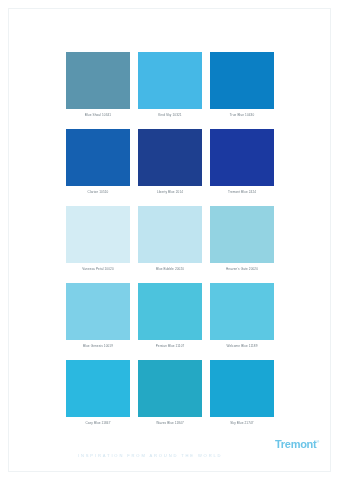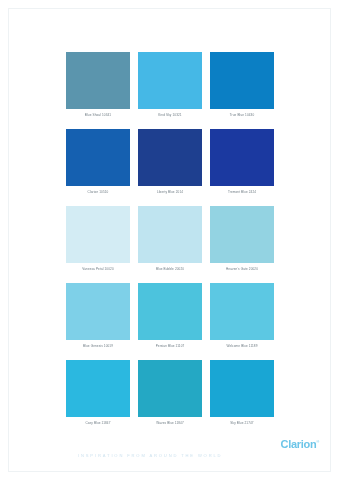--- a/index.html
+++ b/index.html
@@ -179,16 +179,16 @@
         <div class="swatch-chip" style="background: rgb(25, 166, 212);"></div>
         <div class="swatch-label" style="color: rgb(109, 122, 130);">Sky Blue 21747</div>
       </div>
     </div>
 
   </div>
 
   <div class="footer">
     <div class="tagline" style="color: rgb(207, 227, 239);">INSPIRATION FROM AROUND THE WORLD</div>
     <div class="brand" style="color: rgb(108, 197, 232);">
-      <span>Clarion</span><span class="brand-tm">®</span>
+      <span>Tremont</span><span class="brand-tm">®</span>
     </div>
   </div>
 </div>
 
 </body></html>

